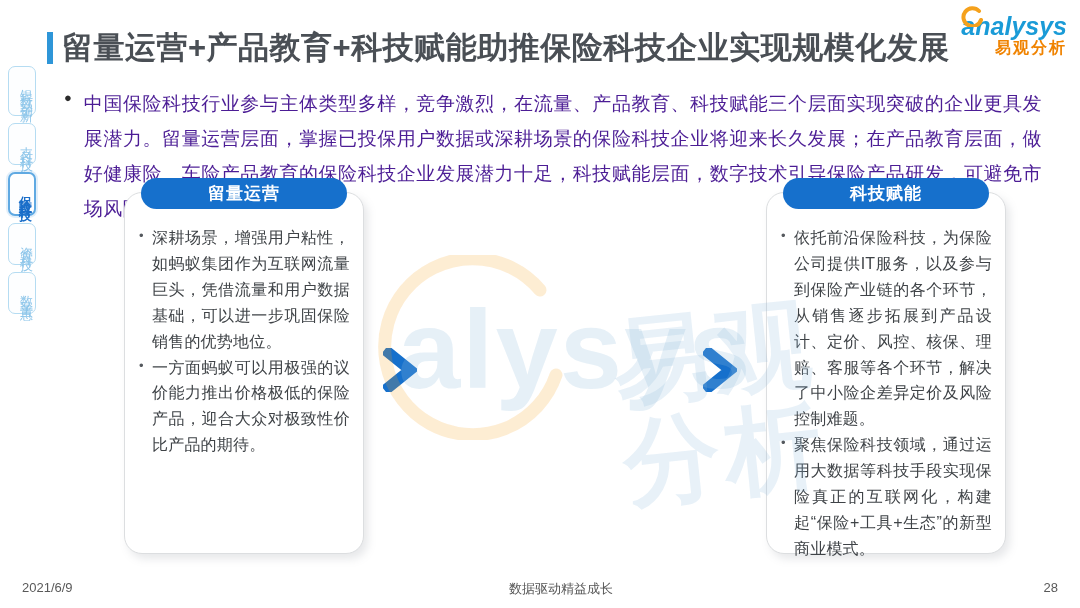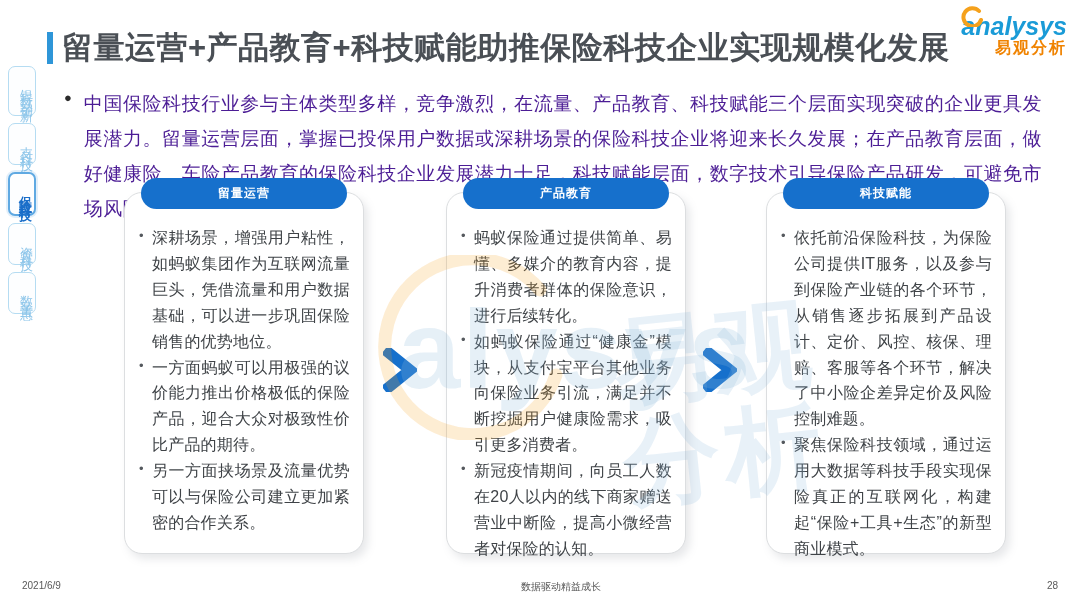--- a/index.html
+++ b/index.html
@@ -82,21 +82,21 @@
     box-shadow: 4px 5px 8px rgba(120,130,140,0.18);
     z-index: 3;
   }
   .card-1 { left: 124px; }
   .card-2 { left: 446px; }
   .card-3 { left: 766px; }
   .card-pill {
     position: absolute; left: 50%; top: -15px; transform: translateX(-50%);
     width: 206px; height: 31px; border-radius: 16px;
     background: #1670cc; color: #ffffff;
-    font-size: 12px; font-weight: bold; letter-spacing: 1px;
+    font-size: 17px; font-weight: bold; letter-spacing: 1px;
     display: flex; align-items: center; justify-content: center;
   }
   .card-body { padding: 32px 13px 10px 12px; }
   .card-body ul { list-style: none; }
   .card-body li {
     position: relative; padding-left: 15px;
     font-size: 16px; color: #3f4347; line-height: 1.62;
     letter-spacing: 0.2px; text-align: justify;
   }
   .card-body li::before {
@@ -105,21 +105,21 @@
   }
 
   
   .arrow { position: absolute; top: 348px; z-index: 4; }
   .arrow-1 { left: 383px; }
   .arrow-2 { left: 703px; }
 
   
   .footer {
     position: absolute; left: 0; bottom: 8px; width: 100%; height: 20px;
-    font-size: 10px; color: #595959; text-align: center;
+    font-size: 13px; color: #595959; text-align: center;
   }
   .footer-date { position: absolute; left: 22px; }
   .footer-center { position: absolute; left: 50%; transform: translateX(-50%); color: #555; margin-left: 21px; }
   .footer-page { position: absolute; right: 22px; }
 </style>
 </head>
 <body>
 
 <div class="slide">
 
@@ -158,41 +158,30 @@
     <div class="side-tab">资管科技</div>
     <div class="side-tab">数字普惠</div>
   </div>
 
   <div class="card card-1">
     <div class="card-pill">留量运营</div>
     <div class="card-body">
       <ul>
         <li>深耕场景，增强用户粘性，如蚂蚁集团作为互联网流量巨头，凭借流量和用户数据基础，可以进一步巩固保险销售的优势地位。</li>
         <li>一方面蚂蚁可以用极强的议价能力推出价格极低的保险产品，迎合大众对极致性价比产品的期待。</li>
-        <li>另一方面挟场景及流量优势可以与保险公司建立更加紧密的合作关系。</li>
       </ul>
     </div>
   </div>
 
   <div class="arrow arrow-1">
     <svg width="34" height="44" viewBox="0 0 34 44">
       <polyline points="6,5 27,22 6,39" fill="none" stroke="#1670cc" stroke-width="11" stroke-linecap="square"></polyline>
     </svg>
   </div>
 
-  <div class="card card-2">
-    <div class="card-pill">产品教育</div>
-    <div class="card-body">
-      <ul>
-        <li>蚂蚁保险通过提供简单、易懂、多媒介的教育内容，提升消费者群体的保险意识，进行后续转化。</li>
-        <li>如蚂蚁保险通过“健康金”模块，从支付宝平台其他业务向保险业务引流，满足并不断挖掘用户健康险需求，吸引更多消费者。</li>
-        <li>新冠疫情期间，向员工人数在20人以内的线下商家赠送营业中断险，提高小微经营者对保险的认知。</li>
-      </ul>
-    </div>
-  </div>
 
   <div class="arrow arrow-2">
     <svg width="34" height="44" viewBox="0 0 34 44">
       <polyline points="6,5 27,22 6,39" fill="none" stroke="#1670cc" stroke-width="11" stroke-linecap="square"></polyline>
     </svg>
   </div>
 
   <div class="card card-3">
     <div class="card-pill">科技赋能</div>
     <div class="card-body">

